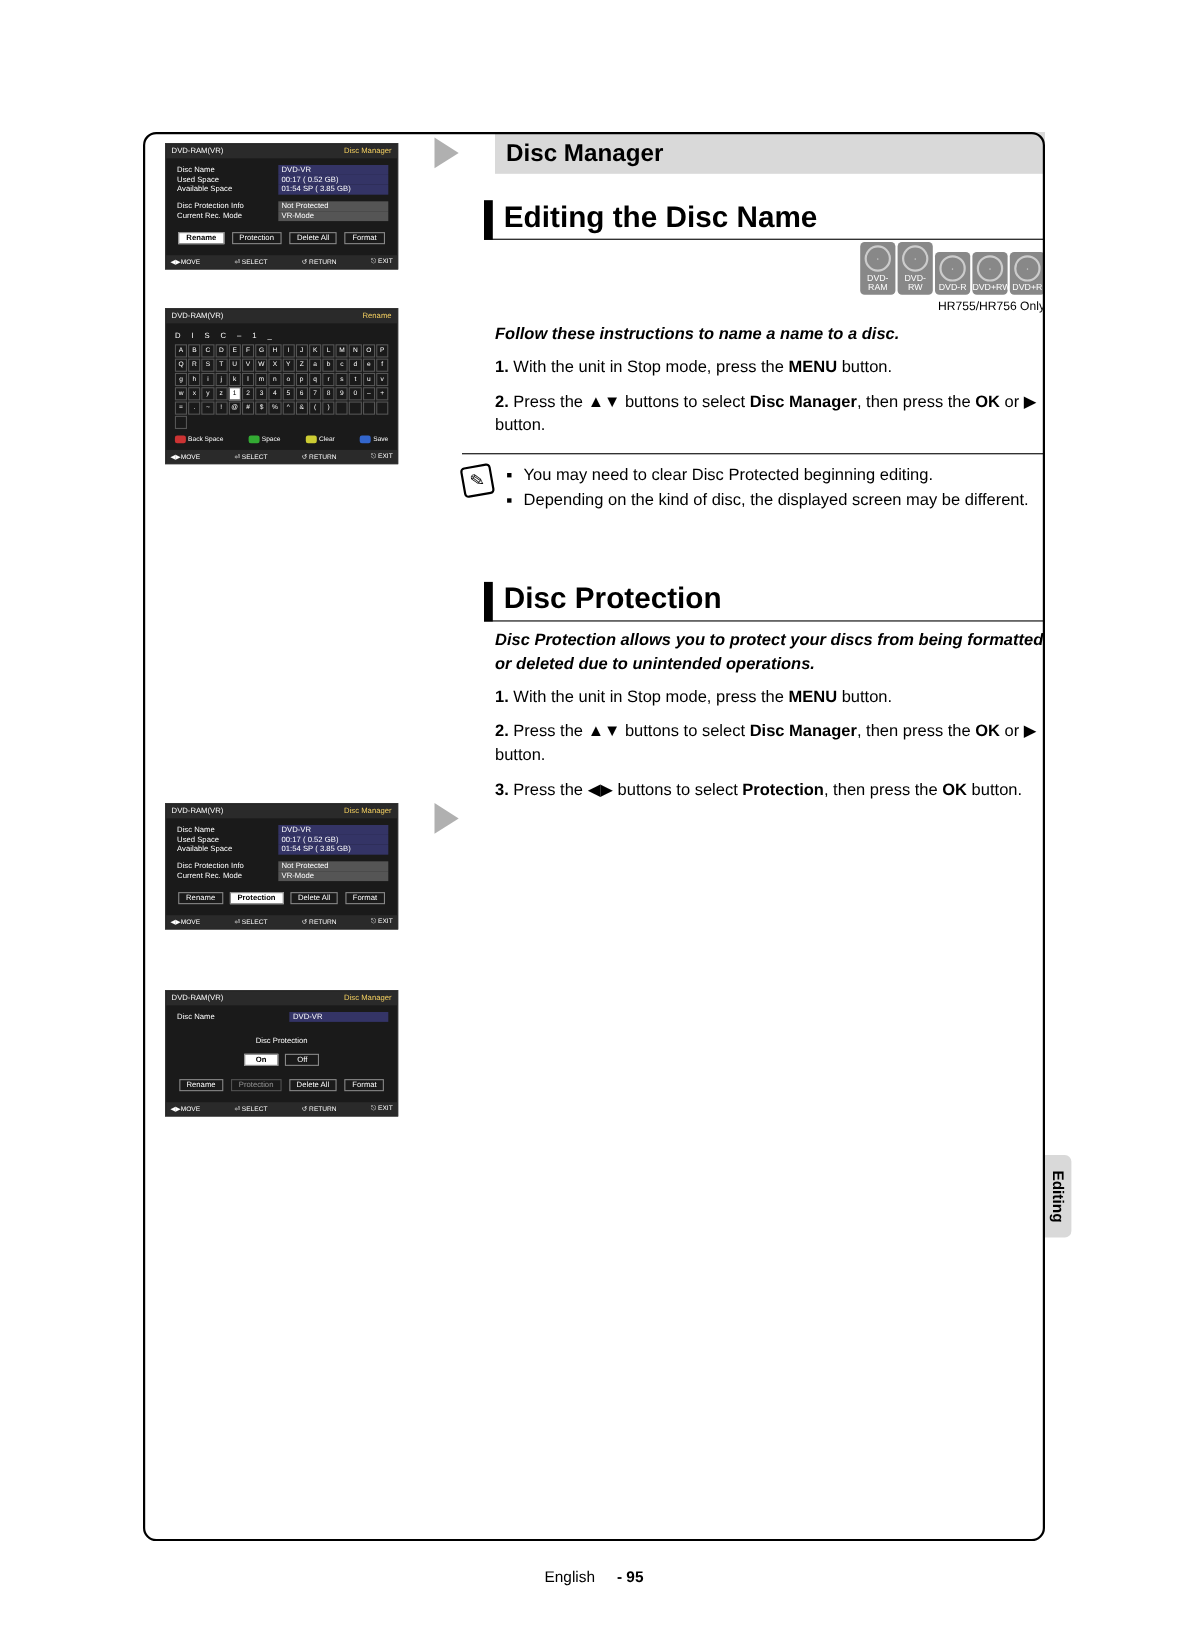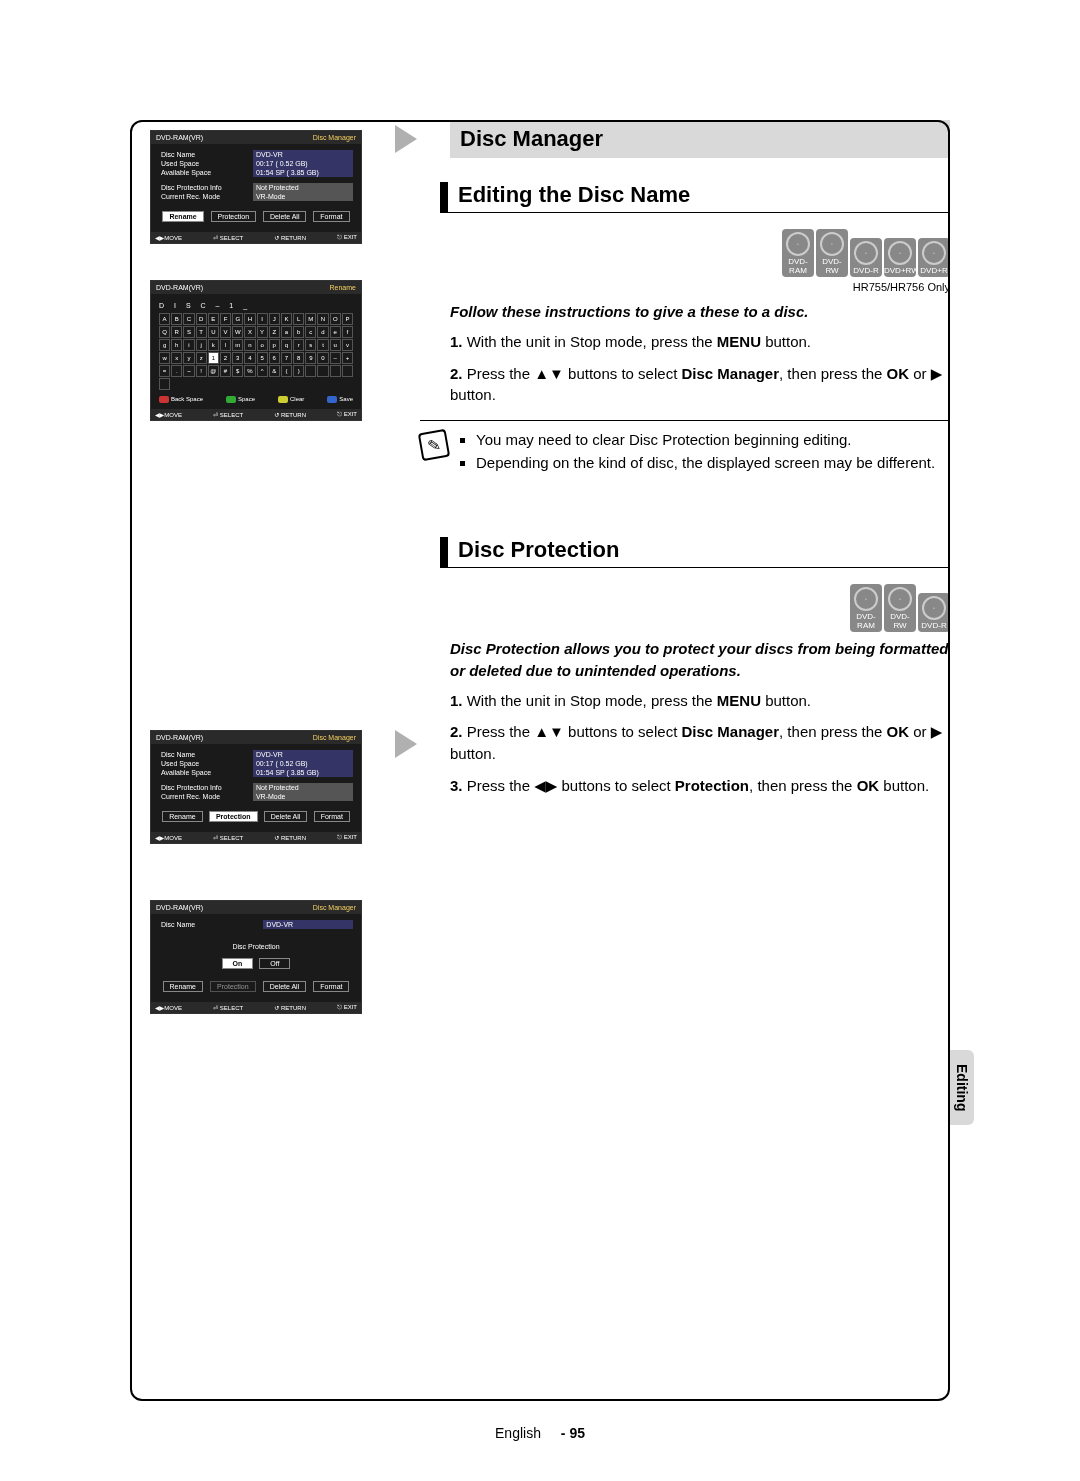--- a/index.html
+++ b/index.html
@@ -42,25 +42,25 @@
     font-weight: bold;
     font-size: 22px;
     padding: 6px 10px;
     margin-left: 300px;
     margin-bottom: 24px;
   }
   .sub-h {
     margin-left: 290px;
     border-left: 8px solid #000;
     padding-left: 10px;
-    font-size: 22px;
+    font-size: 27px;
     font-weight: bold;
     border-bottom: 1px solid #000;
     padding-bottom: 4px;
-    margin-bottom: 16px;
+    margin-bottom: 2px;
   }
 
   .disc-badges {
     margin-left: 300px;
     text-align: right;
     margin-bottom: 4px;
   }
   .badge {
     display: inline-block;
     width: 32px;
@@ -470,39 +470,38 @@
     </div>
   </div>
 
   <div class="section-title-bar">Disc Manager</div>
 
   <div class="sub-h">Editing the Disc Name</div>
   <div class="disc-badges"><span class="badge"><div class="circ"></div>DVD-RAM</span><span class="badge"><div class="circ"></div>DVD-RW</span><span class="badge"><div class="circ"></div>DVD-R</span><span class="badge"><div class="circ"></div>DVD+RW</span><span class="badge"><div class="circ"></div>DVD+R</span></div>
   <div class="model-note">HR755/HR756 Only</div>
 
   <div class="body-text">
-    <div class="intro">Follow these instructions to give a these to a disc.</div>
+    <div class="intro">Follow these instructions to name a name to a disc.</div>
     <ol>
         <li style="list-style: none; margin-left: -20px;"><b>1.</b> With the unit in Stop mode, press the <b>MENU</b> button.</li>
         <li style="list-style: none; margin-left: -20px;"><b>2.</b> Press the ▲▼ buttons to select <b>Disc Manager</b>, then press the <b>OK</b> or ▶ button.</li>
       </ol>
   </div>
 
   <div class="note-block">
     <div class="note-icon">✎</div>
     <ul class="note-list">
-        <li style="list-style-type: square;">You may need to clear Disc Protection beginning editing.</li>
+        <li style="list-style-type: square;">You may need to clear Disc Protected beginning editing.</li>
         <li style="list-style-type: square; text-align: center;">Depending on the kind of disc, the displayed screen may be different.</li>
       </ul>
   </div>
 
   <div style="height:60px"></div>
 
   <div class="sub-h">Disc Protection</div>
-  <div class="disc-badges"><span class="badge"><div class="circ"></div>DVD-RAM</span><span class="badge"><div class="circ"></div>DVD-RW</span><span class="badge"><div class="circ"></div>DVD-R</span></div>
 
   <div class="body-text">
     <div class="intro">Disc Protection allows you to protect your discs from being formatted or deleted due to unintended operations.</div>
     <ol>
         <li style="list-style: none; margin-left: -20px;"><b>1.</b> With the unit in Stop mode, press the <b>MENU</b> button.</li>
         <li style="list-style: none; margin-left: -20px;"><b>2.</b> Press the ▲▼ buttons to select <b>Disc Manager</b>, then press the <b>OK</b> or ▶ button.</li>
         <li style="list-style: none; margin-left: -20px;"><b>3.</b> Press the ◀▶ buttons to select <b>Protection</b>, then press the <b>OK</b> button.</li>
       </ol>
   </div>
 

